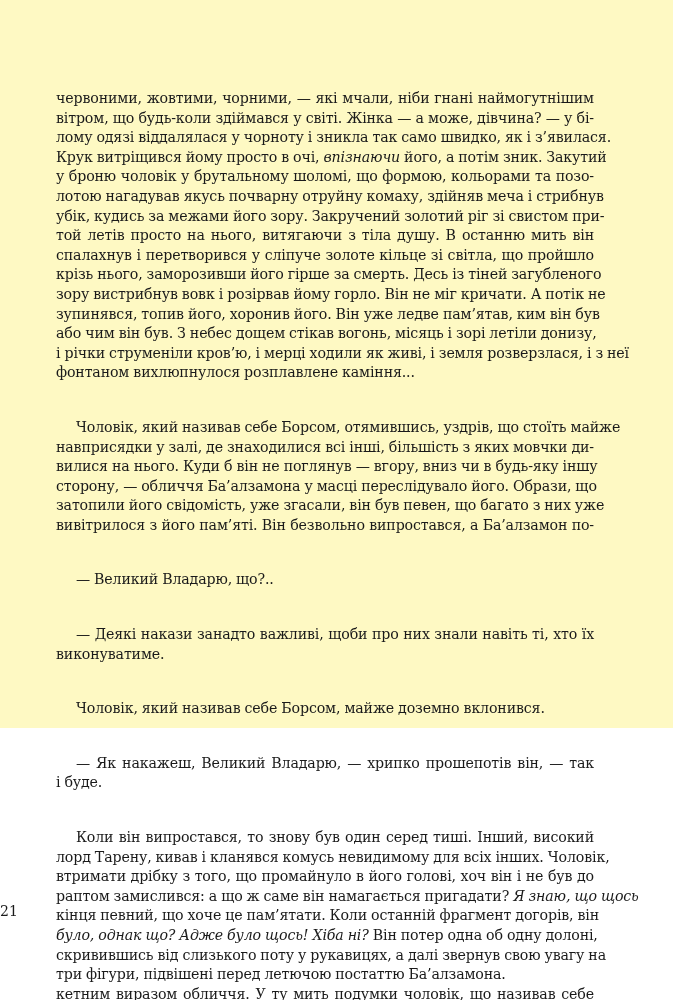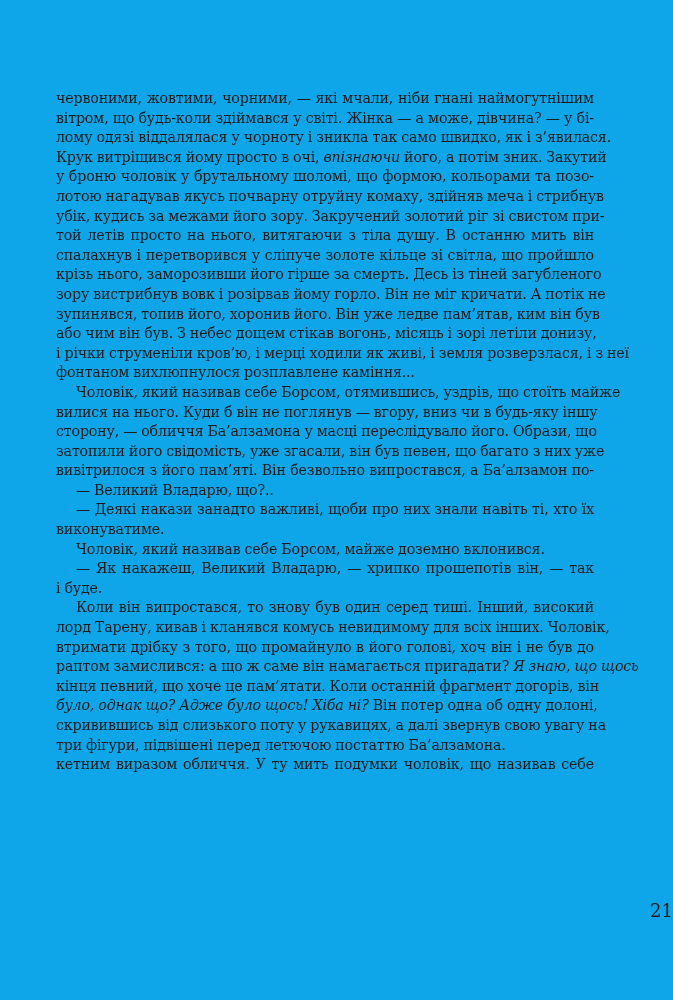--- a/index.html
+++ b/index.html
@@ -12,22 +12,22 @@
       height: 1000px;
       position: relative;
       overflow: hidden;
       font-family: "DejaVu Serif", "Liberation Serif", serif;
       color: #1a1a1a;
     }
     .page {
       position: absolute;
       left: 0; top: 0;
       width: 673px;
-      height: 1000px;
-      background: #0ea5e9;
+      height: 728px;
+      background: #fef9c3;
     }
     .text-block {
       position: absolute;
       left: 56px;
       top: 89px;
       width: 538px;
     }
     .line {
       display: block;
       height: 19.6px;
@@ -38,31 +38,32 @@
       text-align-last: justify;
       letter-spacing: -0.15px;
       word-spacing: -0.3px;
     }
     .line.last {
       text-align: center;
       text-align-last: left;
     }
     .line.indent {
       padding-left: 20px;
+      margin-top: 35px;
     }
     .line em {
       font-style: italic;
     }
     .page-number {
       position: absolute;
       left: 0;
       width: 673px;
       top: 902px;
-      text-align: right;
-      font-size: 18px;
+      text-align: left;
+      font-size: 14px;
       line-height: 18px;
       color: #1a1a1a;
     }
   </style>
 </head>
 <body>
 
 <div class="page">
   <div class="text-block">
     <span class="line">червоними, жовтими, чорними, — які мчали, ніби гнані наймогутнішим</span>
@@ -74,20 +75,21 @@
     <span class="line">убік, кудись за межами його зору. Закручений золотий ріг зі свистом при-</span>
     <span class="line">той летів просто на нього, витягаючи з тіла душу. В останню мить він</span>
     <span class="line">спалахнув і перетворився у сліпуче золоте кільце зі світла, що пройшло</span>
     <span class="line">крізь нього, заморозивши його гірше за смерть. Десь із тіней загубленого</span>
     <span class="line">зору вистрибнув вовк і розірвав йому горло. Він не міг кричати. А потік не</span>
     <span class="line">зупинявся, топив його, хоронив його. Він уже ледве пам’ятав, ким він був</span>
     <span class="line">або чим він був. З небес дощем стікав вогонь, місяць і зорі летіли донизу,</span>
     <span class="line">і річки струменіли кров’ю, і мерці ходили як живі, і земля розверзлася, і з неї</span>
     <span class="line last">фонтаном вихлюпнулося розплавлене каміння...</span>
     <span class="line indent">Чоловік, який називав себе Борсом, отямившись, уздрів, що стоїть майже</span>
+    <span class="line">навприсядки у залі, де знаходилися всі інші, більшість з яких мовчки ди-</span>
     <span class="line">вилися на нього. Куди б він не поглянув — вгору, вниз чи в будь-яку іншу</span>
     <span class="line">сторону, — обличчя Ба’алзамона у масці переслідувало його. Образи, що</span>
     <span class="line">затопили його свідомість, уже згасали, він був певен, що багато з них уже</span>
     <span class="line">вивітрилося з його пам’яті. Він безвольно випростався, а Ба’алзамон по-</span>
     <span class="line indent last">— Великий Владарю, що?..</span>
     <span class="line indent">— Деякі накази занадто важливі, щоби про них знали навіть ті, хто їх</span>
     <span class="line last">виконуватиме.</span>
     <span class="line indent last">Чоловік, який називав себе Борсом, майже доземно вклонився.</span>
     <span class="line indent">— Як накажеш, Великий Владарю, — хрипко прошепотів він, — так</span>
     <span class="line last">і буде.</span>

